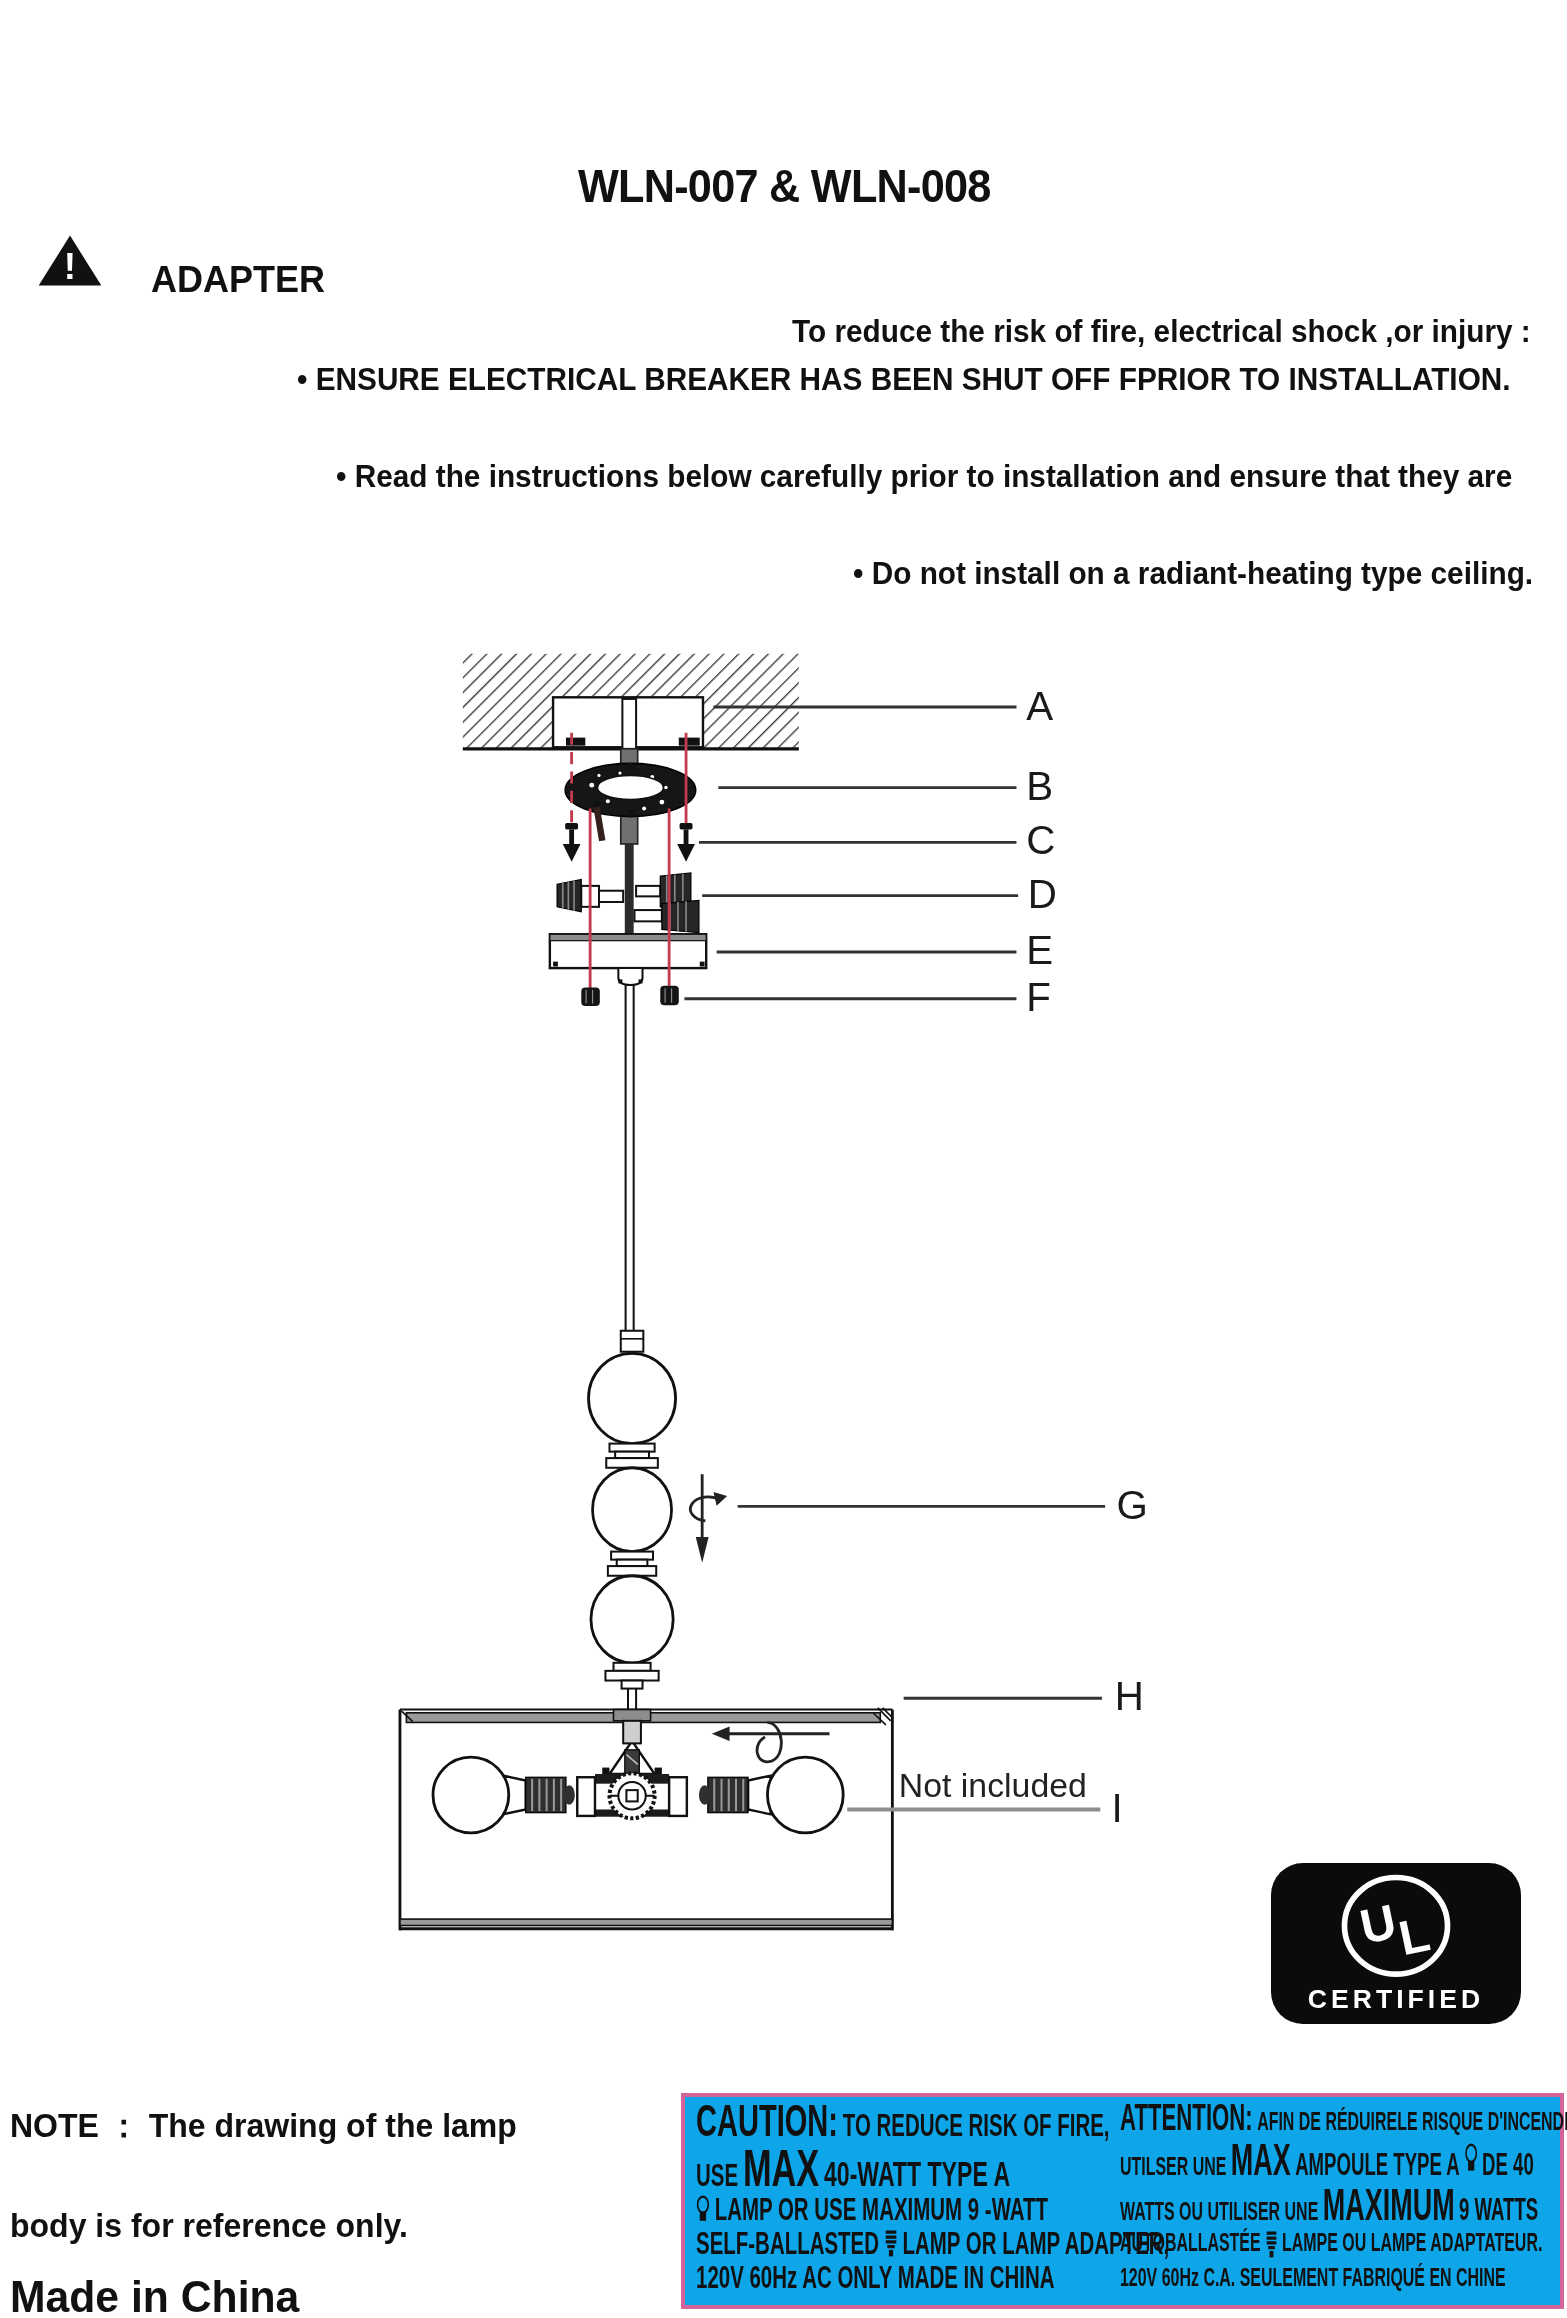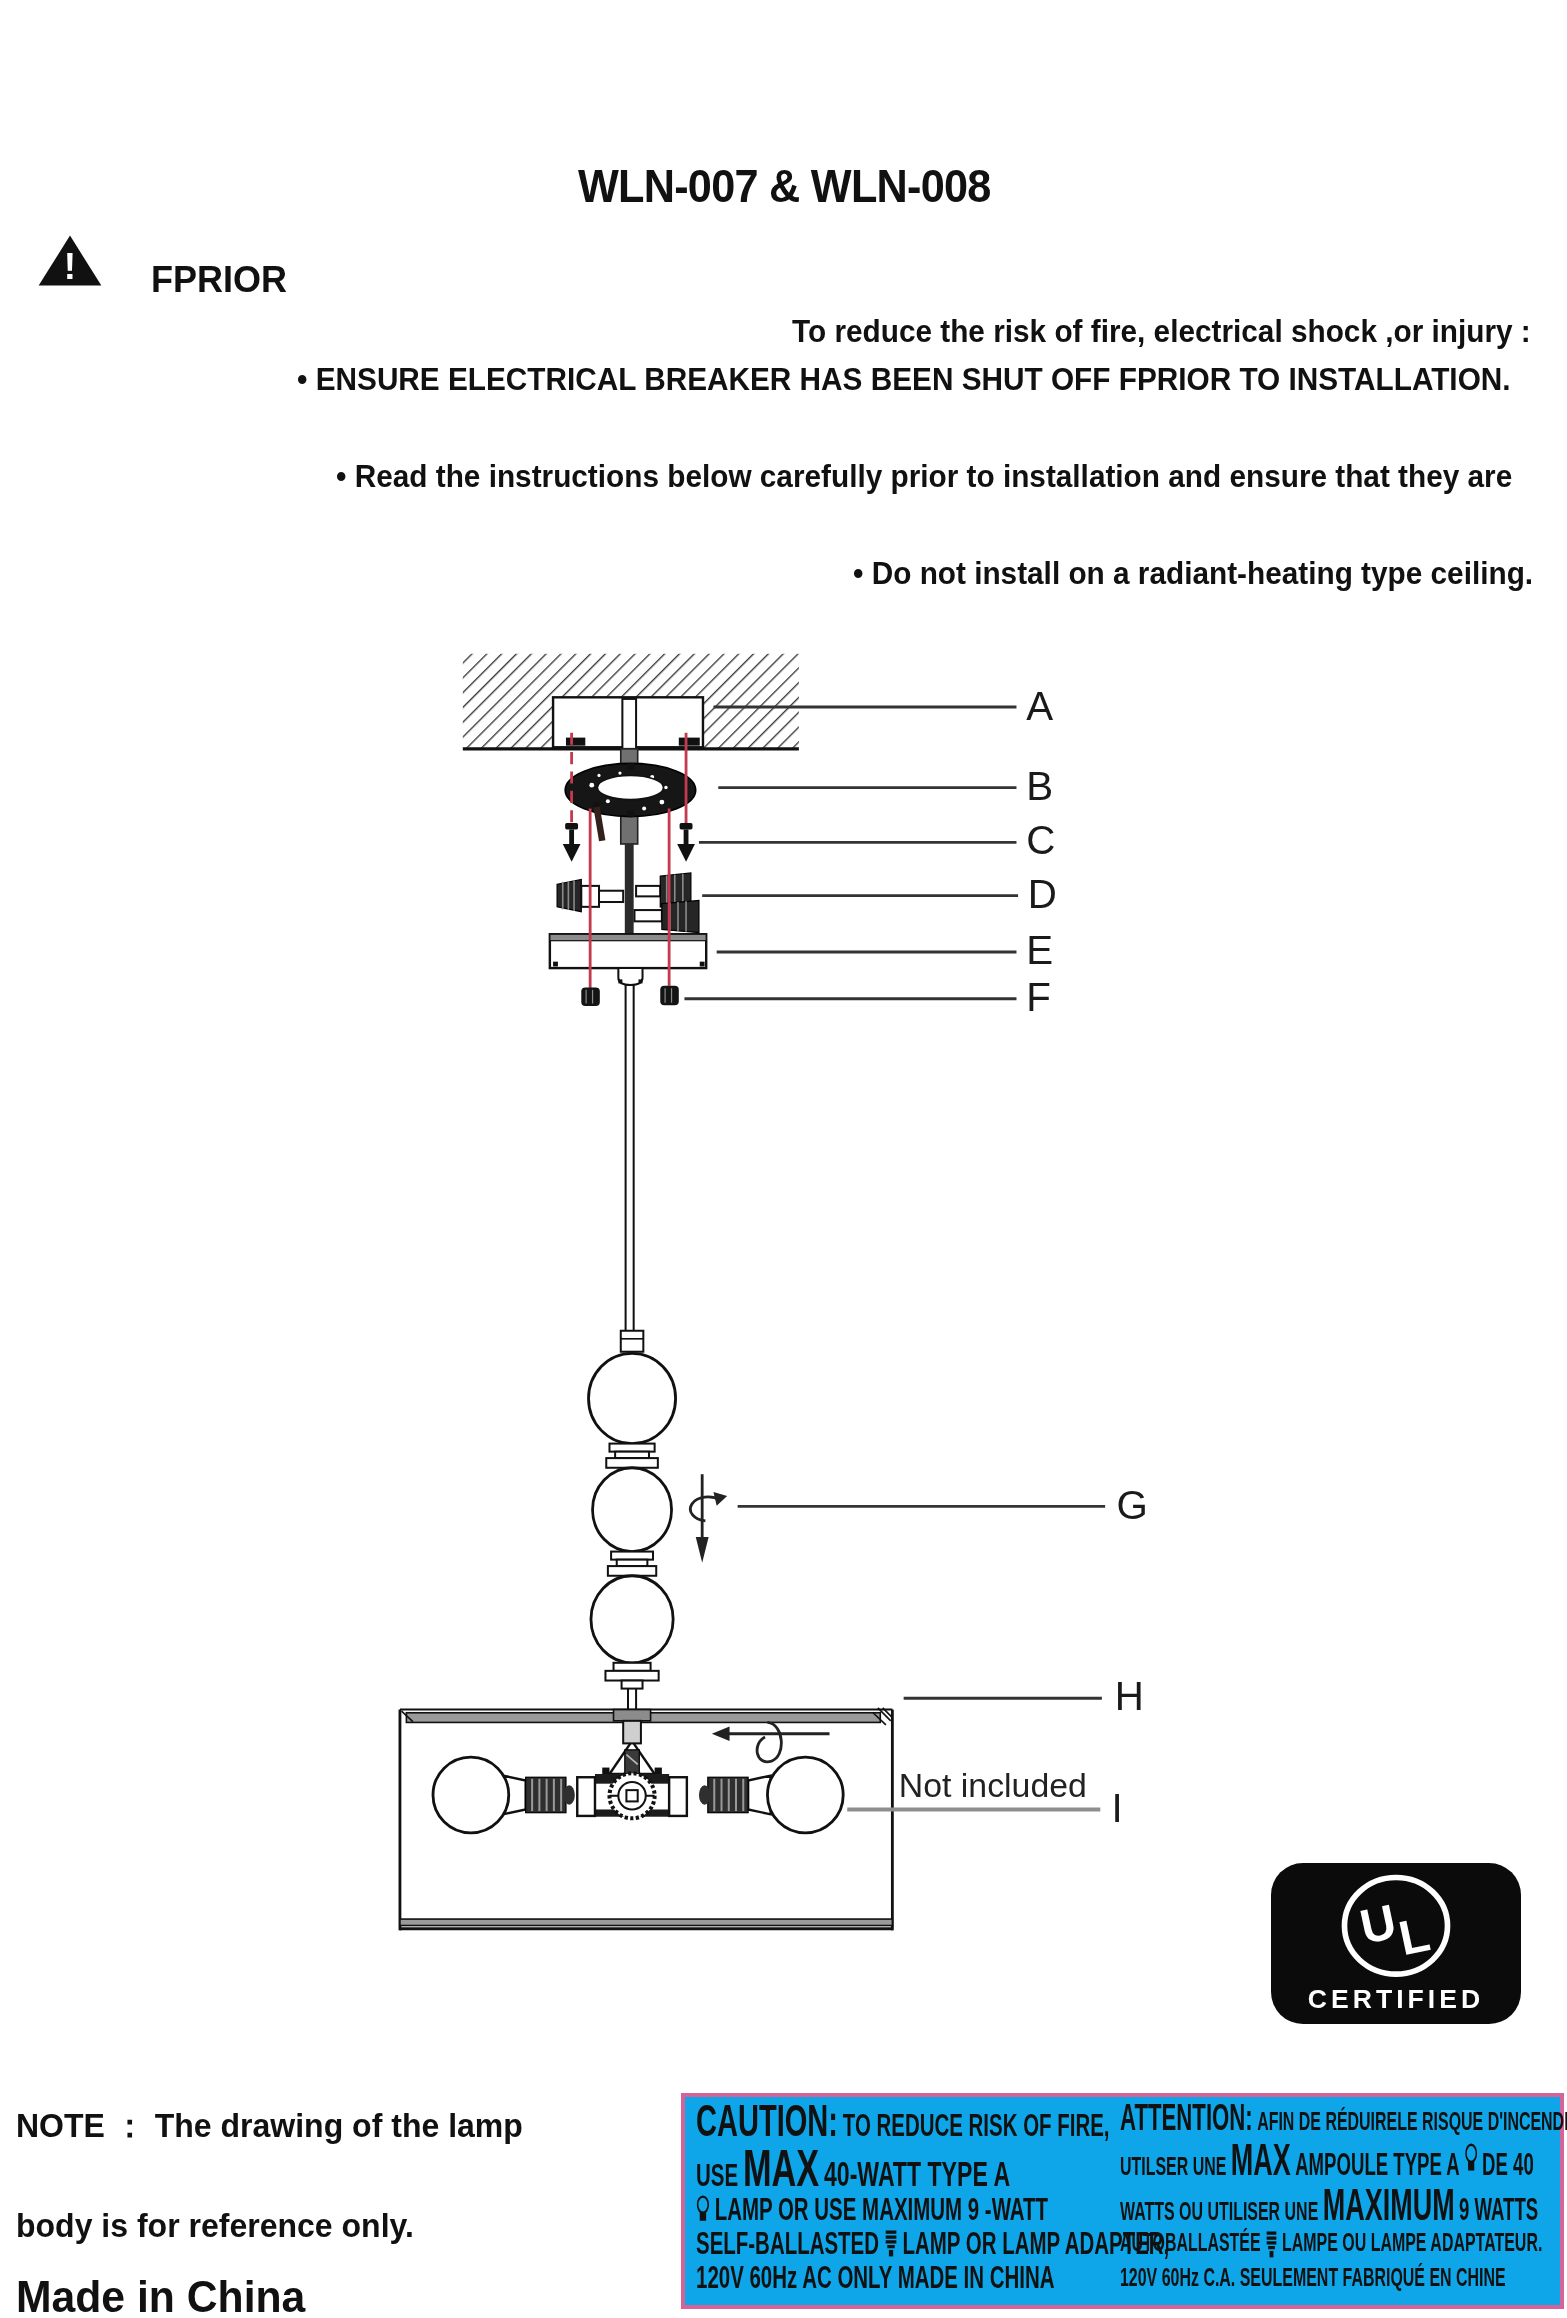--- a/index.html
+++ b/index.html
@@ -24,21 +24,21 @@
 
   
   #assembly-diagram{top:628px;left:354px;}
   text.dlabel{font-family:"Liberation Sans",sans-serif;font-size:50px;font-weight:400;fill:#1a1a1a;}
   text.dnote{font-family:"Liberation Sans",sans-serif;font-size:42px;font-weight:400;fill:#222;}
 
   
   #ul-badge{top:1863px;left:1271px;width:250px;height:161px;background:#0b0b0b;border-radius:32px;}
 
   
-  .note-line{left:9.7px;font-weight:700;margin-left:6px;}
+  .note-line{left:9.7px;font-weight:700;}
   #note-line1{top:2104px;font-size:33px;}
   #note-line2{top:2207px;font-size:33px;}
   #note-line3{top:2272px;font-size:44px;}
 
   
   #caution-box{top:2093px;left:681px;width:875px;height:208px;border:4px solid #d4639a;background:#0ea5e9;}
   .caution-col{position:absolute;top:3.2px;transform-origin:left top;}
   #caution-en{left:11.3px;width:612px;transform:scaleX(0.66);}
   #caution-fr{left:435px;width:757px;transform:scaleX(0.60);}
   .cap-row{display:flex;align-items:baseline;gap:7.3px;white-space:nowrap;line-height:0.95;}
@@ -61,21 +61,21 @@
     <span class="condense"><span id="page-subtitle">WLN-007 &amp; WLN-008</span></span>
   </div>
 
   <div class="abs" id="warning-icon">
     <svg width="66" height="53" viewBox="0 0 82 66">
       <polygon points="41,2 80,64 2,64" fill="#111"></polygon>
       <text x="41" y="56" text-anchor="middle" font-size="46" font-weight="800" fill="#fff">!</text>
     </svg>
   </div>
   <div class="abs" id="warning-heading">
-    <span class="condense">FPRIOR</span>
+    <span class="condense">ADAPTER</span>
   </div>
 
   <div class="abs warn-line" style="top:316px"><span class="condense">To reduce the risk of fire, electrical shock ,or injury :</span></div>
   <div class="abs warn-line" style="top:364px"><span class="condense">• ENSURE ELECTRICAL BREAKER HAS BEEN SHUT OFF FPRIOR TO INSTALLATION.</span></div>
   <div class="abs warn-line" style="top:461px"><span class="condense">• Read the instructions below carefully prior to installation and ensure that they are</span></div>
   <div class="abs warn-line" style="top:558px"><span class="condense">• Do not install on a radiant-heating type ceiling.</span></div>
 
   <svg class="abs" id="assembly-diagram" width="814" height="1362" viewBox="440 780 1010 1690">
     <defs>
       <pattern id="hatch" patternUnits="userSpaceOnUse" width="13" height="13" patternTransform="rotate(45)">

